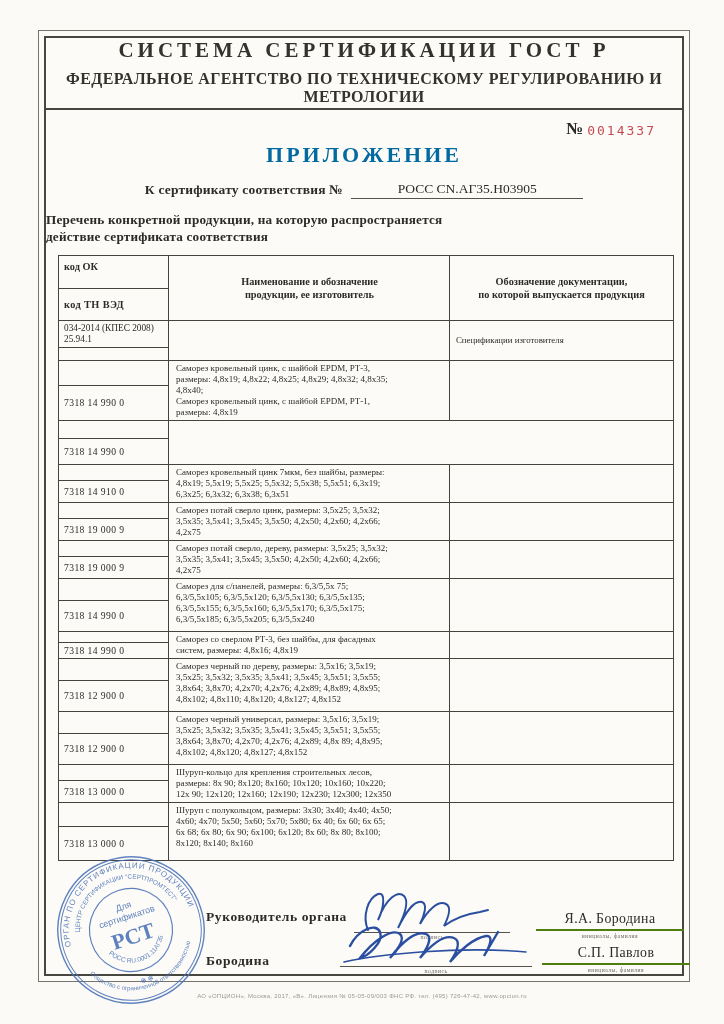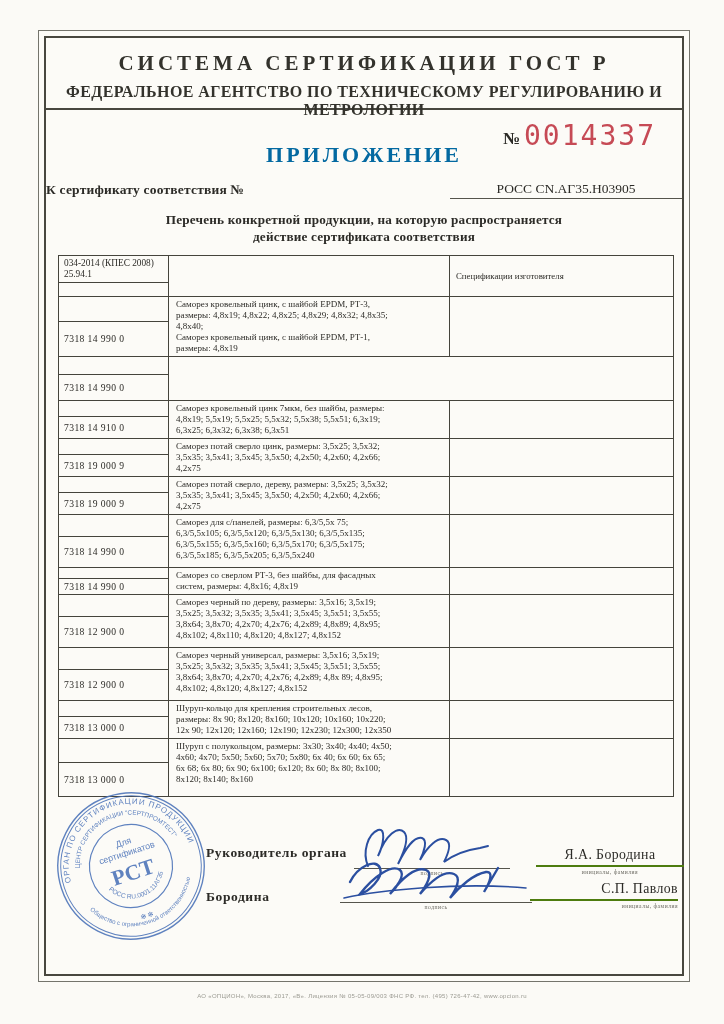--- a/index.html
+++ b/index.html
@@ -15,56 +15,56 @@
     position:absolute; left:38px; top:30px; width:652px; height:952px;
     border:1px solid #74746c;
     background:#fcfbf7;
   }
   .frame-inner {
     position:absolute; left:5px; top:5px; right:5px; bottom:5px;
     border:2px solid #48473f;
   }
   
   .gost-header {
-    padding-top:13px; height:72px;
+    height:72px;
     border-bottom:2px solid #48473f;
     text-align:center;
   }
   .doc-title {
     font-size:21px; font-weight:bold; letter-spacing:4px;
     color:#33322c;
   }
   .doc-subtitle {
     margin-top:7px; font-size:16px; font-weight:bold; letter-spacing:0.4px;
     color:#33322c;
   }
   
   .form-number {
     text-align:right; padding:9px 26px 0 0; height:32px;
   }
   .form-number .num-sign { font-size:17px; font-weight:bold; color:#2c2b27; }
   .form-number .num-digits {
     font-family:"DejaVu Sans Mono", monospace;
-    font-size:28px; letter-spacing:2px; color:#c64a55; vertical-align:-1px;
+    font-size:13px; letter-spacing:2px; color:#c64a55; vertical-align:-1px;
   }
   .appendix-title {
     text-align:center; font-size:22px; font-weight:bold; letter-spacing:3px;
     margin-top:0px; color:#0369a1;
   }
   .cert-line {
     margin-top:13px; text-align:center; font-size:13.5px;
-    display:flex; justify-content:space-between; align-items:flex-end; gap:8px;
+    display:flex; justify-content:center; align-items:flex-end; gap:8px;
   }
   .cert-line .cert-label { padding-bottom:1px; font-weight:bold; letter-spacing:0.2px; }
   .cert-line .cert-number {
     display:inline-block; min-width:232px; text-align:center;
     border-bottom:1.4px solid #55544c; padding:0 6px 1px 6px; font-size:13.5px;
   }
   .products-intro {
-    margin-top:12px; text-align:center; font-size:13.2px; font-weight:bold;
+    margin-top:12px; text-align:left; font-size:13.2px; font-weight:bold;
     line-height:17px; white-space:pre-line; letter-spacing:0.2px;
   }
   
   .products-table {
     margin:10px 8px 0 12px;
     border:1.4px solid #45443c;
     font-size:9px; line-height:11px;
   }
   .trow { display:flex; border-top:1px solid #45443c; }
   .trow:first-child { border-top:none; }
@@ -99,21 +99,21 @@
   .sig-slot { position:absolute; }
   .sig-slot .sig-line { border-bottom:1px solid #55544c; height:100%; position:relative; }
   .sig-slot .sig-caption {
     text-align:center; font-size:5.6px; color:#6b6a62; letter-spacing:0.5px; padding-top:1px;
   }
   .sig1 { left:296px; top:22px; width:156px; height:50px; }
   .sig2 { left:282px; top:56px; width:192px; height:50px; }
   .sig-scribble { position:absolute; left:0; bottom:-12px; overflow:visible; }
   .name-slot { position:absolute; width:148px; text-align:center; }
   .name1 { left:478px; top:50px; }
-  .name2 { left:472px; top:84px;text-align:right; }
+  .name2 { left:484px; top:84px; }
   .name-value { font-size:13.8px; border-bottom:2px solid #4d7c0f; padding-bottom:2px; letter-spacing:0.4px; }
   .name-caption { font-size:5.6px; color:#6b6a62; letter-spacing:0.5px; padding-top:1.5px; }
   .fine-print {
     position:absolute; left:0; right:0; top:993px; text-align:center;
     font-family:"Liberation Sans", sans-serif;
     font-size:6px; color:#9b9a92; letter-spacing:0.3px;
   }
   .stamp text { fill:#4a72b8; }
   .stamp .ring { fill:none; stroke:#4a72b8; }
 </style>
@@ -138,20 +138,30 @@
     <div class="cert-line">
       <span class="cert-label">К сертификату соответствия №</span>
       <span class="cert-number">РОСС CN.АГ35.Н03905</span>
     </div>
 
     <div class="products-intro">Перечень конкретной продукции,  на которую распространяется
 действие сертификата соответствия</div>
 
     <div class="products-table">
 
+      <div class="trow thead">
+        <div class="c1">
+          <div class="c1t">код ОК</div>
+          <div class="c1b">код ТН ВЭД</div>
+        </div>
+        <div class="c2">Наименование и обозначение
+продукции, ее изготовитель</div>
+        <div class="c3">Обозначение документации,
+по которой выпускается продукция</div>
+      </div>
 
       <div class="trow r1">
         <div class="c1">
           <div class="c1t">034-2014 (КПЕС 2008)
 25.94.1</div>
           <div class="c1b"></div>
         </div>
         <div class="c2"></div>
         <div class="c3">Спецификации изготовителя</div>
       </div>

